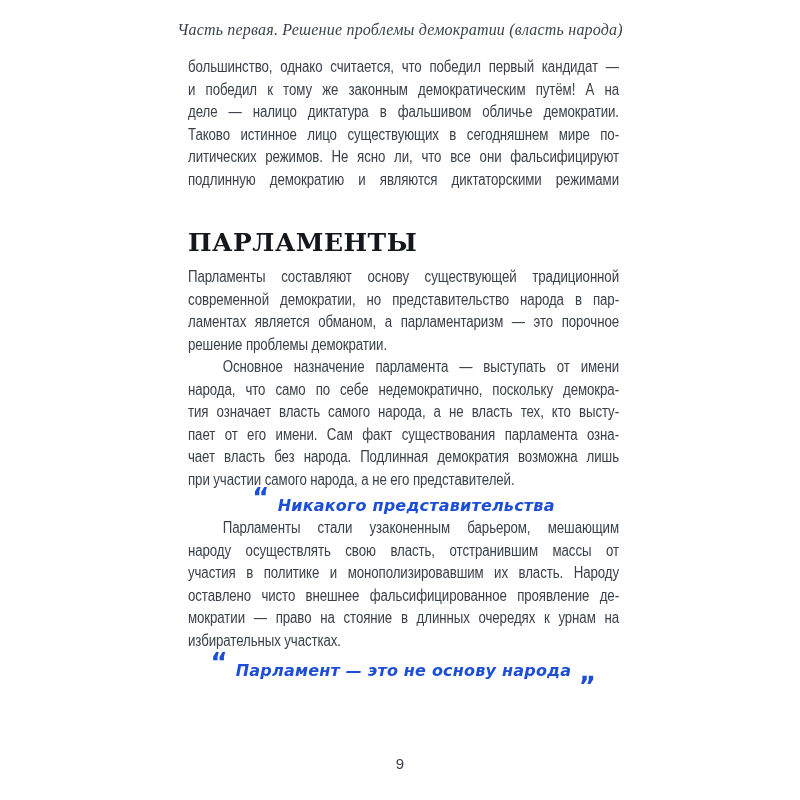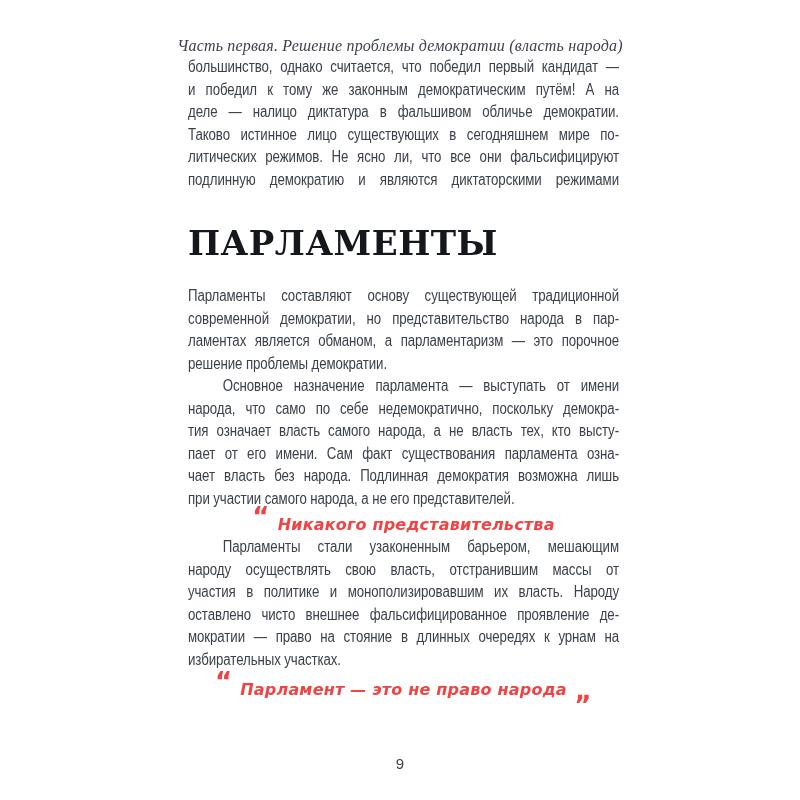--- a/index.html
+++ b/index.html
@@ -4,44 +4,44 @@
 <style>
   * { margin:0; padding:0; box-sizing:border-box; }
   html,body { width:800px; height:800px; overflow:hidden; }
   body { background:#ffffff; position:relative; font-family:"Liberation Sans",sans-serif; }
 
   .page { position:relative; width:800px; height:800px; background:#ffffff; }
 
   .running-title {
     position:absolute; top:21px; left:0; width:800px; text-align:center;
     font-family:"Liberation Serif",serif; font-style:italic;
-    font-size:16px; letter-spacing:0.2px; color:#3c424b;margin-top:16px;
+    font-size:16px; letter-spacing:0.2px; color:#3c424b;
   }
 
   .column { position:absolute; left:188px; top:56px; width:431px; }
 
   
   .jpara {
     width:520px; transform:scaleX(0.8288); transform-origin:0 0;
     font-size:16px; line-height:22.5px; color:#3a414a; letter-spacing:-0.1px;
   }
   .ln { text-align:justify; text-align-last:justify; }
   .ln.end { text-align-last:left; }
   .ln.ind { text-indent:42px; }
 
   .heading {
-    margin-top:37px; margin-bottom:27px;
+    margin-top:37px; margin-bottom:8px;
     font-family:"DejaVu Serif",serif; font-weight:700;
-    font-size:34px; line-height:30px; letter-spacing:0.5px; color:#14171c;
+    font-size:25px; line-height:30px; letter-spacing:0.5px; color:#14171c;
   }
 
   .quote {
     text-align:center; font-family:"DejaVu Sans",sans-serif;
     font-style:italic; font-weight:700; font-size:16px; line-height:22px;
-    color:#ef4444; letter-spacing:0.2px;
+    color:#1d4ed8; letter-spacing:0.2px;
   }
   .quote-1 { margin-top:4px; }
   .quote-2 { margin-top:8px; }
   .qmark { font-style:normal; font-size:26px; line-height:0; position:relative; }
   .qopen  { top:-4px; margin-right:8px; }
   .qclose { top:5px;  margin-left:8px; }
 
   .page-number {
     position:absolute; top:755px; left:0; width:800px; text-align:center;
     font-size:15px; color:#3c424b;
@@ -90,20 +90,20 @@
     <div class="jpara">
       <div class="ln ind">Парламенты стали узаконенным барьером, мешающим</div>
       <div class="ln">народу осуществлять свою власть, отстранившим массы от</div>
       <div class="ln">участия в политике и монополизировавшим их власть. Народу</div>
       <div class="ln">оставлено чисто внешнее фальсифицированное проявление де-</div>
       <div class="ln">мократии — право на стояние в длинных очередях к урнам на</div>
       <div class="ln end">избирательных участках.</div>
     </div>
 
     <div class="quote quote-2">
-      <div><span class="qmark qopen">“</span><span>Парламент — это не право народа</span><span class="qmark qclose">„</span></div>
+      <div><span class="qmark qopen">“</span><span>Парламент — это не основу народа</span><span class="qmark qclose">„</span></div>
     </div>
 
   </div>
 
   <div class="page-number">9</div>
 
 </div>
 
 </body></html>

